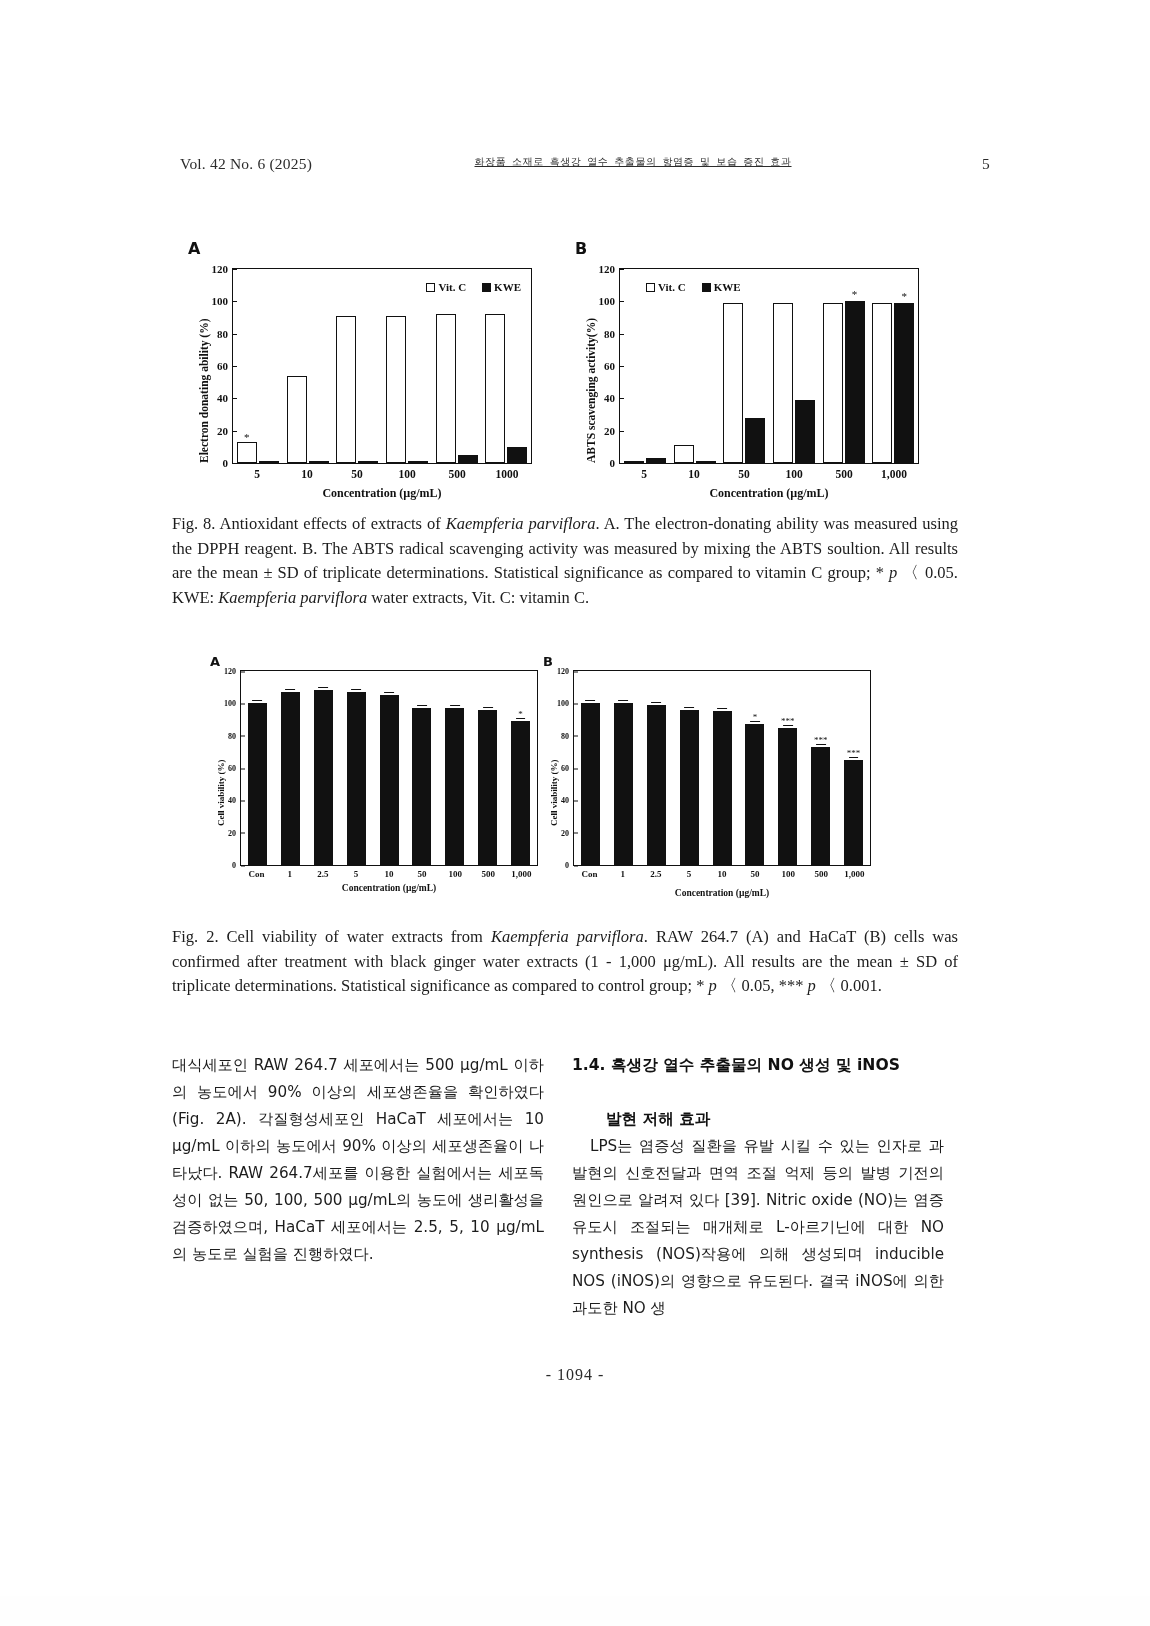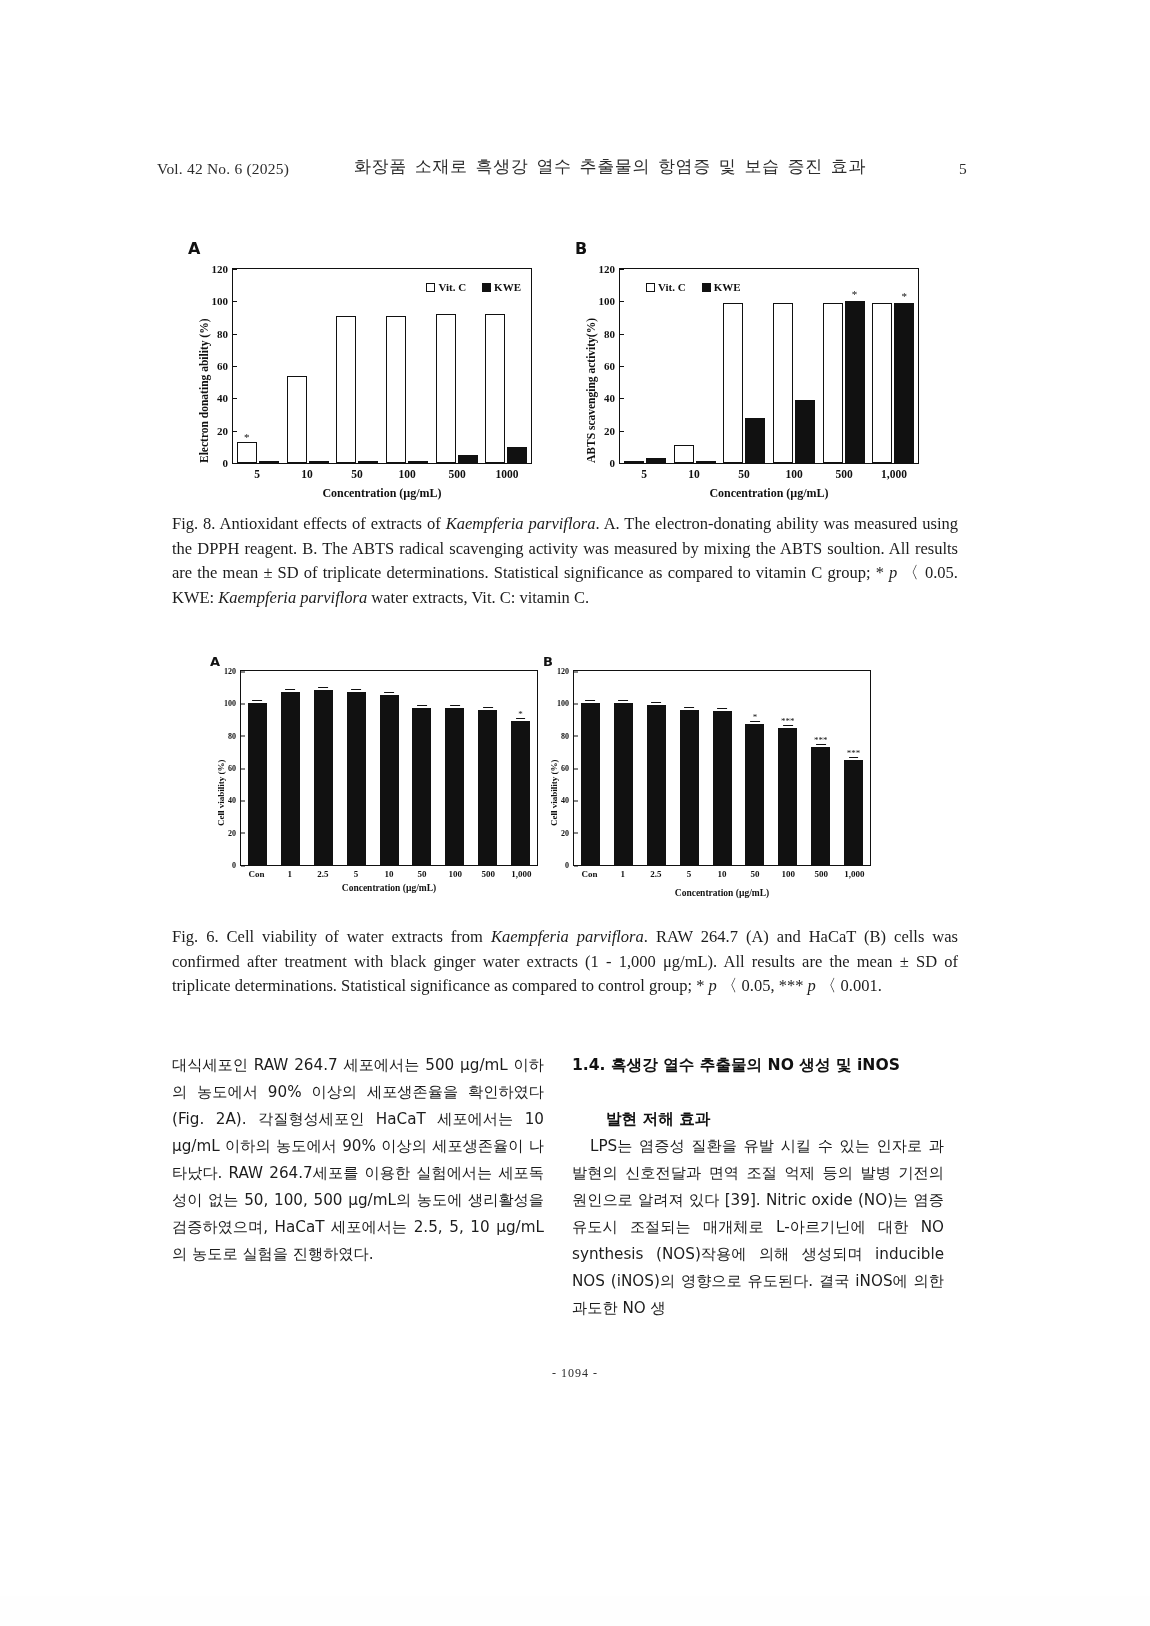--- a/index.html
+++ b/index.html
@@ -18,36 +18,37 @@
   .page {
     position: absolute;
     left: 0; top: 0;
     width: 1150px; height: 1626px;
     padding: 0;
   }
 
   
   .runhead {
     position: absolute;
-    left: 157px; top: 155px;
+    left: 180px; top: 155px;
     width: 810px;
     display: flex;
-    align-items: flex-end;
+    align-items: flex-start;
     font-size: 15.5px;
     color: #2c2c2c;
     letter-spacing: .2px;
   }
   .runhead .vol { white-space: nowrap; }
   .runhead .ktitle {
     flex: 1;
     text-align: center;
     font-family: "DejaVu Sans", sans-serif;
-    font-size: 17px;
+    font-size: 10px;
     letter-spacing: .6px;
     word-spacing: 2px;
+    text-decoration: underline;
   }
   .runhead .pageno { white-space: nowrap; width: 36px; text-align: right; }
 
   
   .figblock { position: absolute; }
 
   .panel-letter {
     position: absolute;
     font-family: "DejaVu Sans", sans-serif;
     font-weight: bold;
@@ -198,21 +199,21 @@
     color: #111;
   }
   .subhead .cont { display: block; padding-left: 34px; margin-top: 27px; }
   .indent { text-indent: 18px; }
 
   .folio {
     position: absolute;
     left: 0; right: 0;
     top: 1366px;
     text-align: center;
-    font-size: 12px;
+    font-size: 16px;
     color: #2a2a2a;
     letter-spacing: 1px;
   }
 
   
   .scanedge {
     position: absolute;
     left: 0; top: 1596px;
     width: 1150px; height: 30px;
     background: #fefefe;
@@ -562,21 +563,21 @@
         <span>50</span>
         <span>100</span>
         <span>500</span>
         <span>1,000</span>
       </div>
 
       <div class="xlabel" style="left:30px;top:224px;width:298px;font-size:9.5px;">Concentration (µg/mL)</div>
     </div>
 
     <div class="caption" style="left:172px;top:925px;width:786px;">
-      <span class="lead">Fig. 6.</span>
+      <span class="lead">Fig. 2.</span>
       <span class="body">Cell viability of water extracts from <i>Kaempferia parviflora</i>. RAW 264.7 (A) and HaCaT (B) cells was confirmed after treatment with black ginger water extracts (1 - 1,000 μg/mL). All results are the mean ± SD of triplicate determinations. Statistical significance as compared to control group; * <i>p</i> 〈 0.05, *** <i>p</i> 〈 0.001.</span>
     </div>
   </div>
 
   <div class="col" style="left:172px;top:1052px;">
     <p>대식세포인 RAW 264.7 세포에서는 500 μg/mL 이하의 농도에서 90% 이상의 세포생존율을 확인하였다(Fig. 2A). 각질형성세포인 HaCaT 세포에서는 10 μg/mL 이하의 농도에서 90% 이상의 세포생존율이 나타났다. RAW 264.7세포를 이용한 실험에서는 세포독성이 없는 50, 100, 500 μg/mL의 농도에 생리활성을 검증하였으며, HaCaT 세포에서는 2.5, 5, 10 μg/mL의 농도로 실험을 진행하였다.</p>
   </div>
 
   <div class="col" style="left:572px;top:1052px;">
     <div class="subhead">

